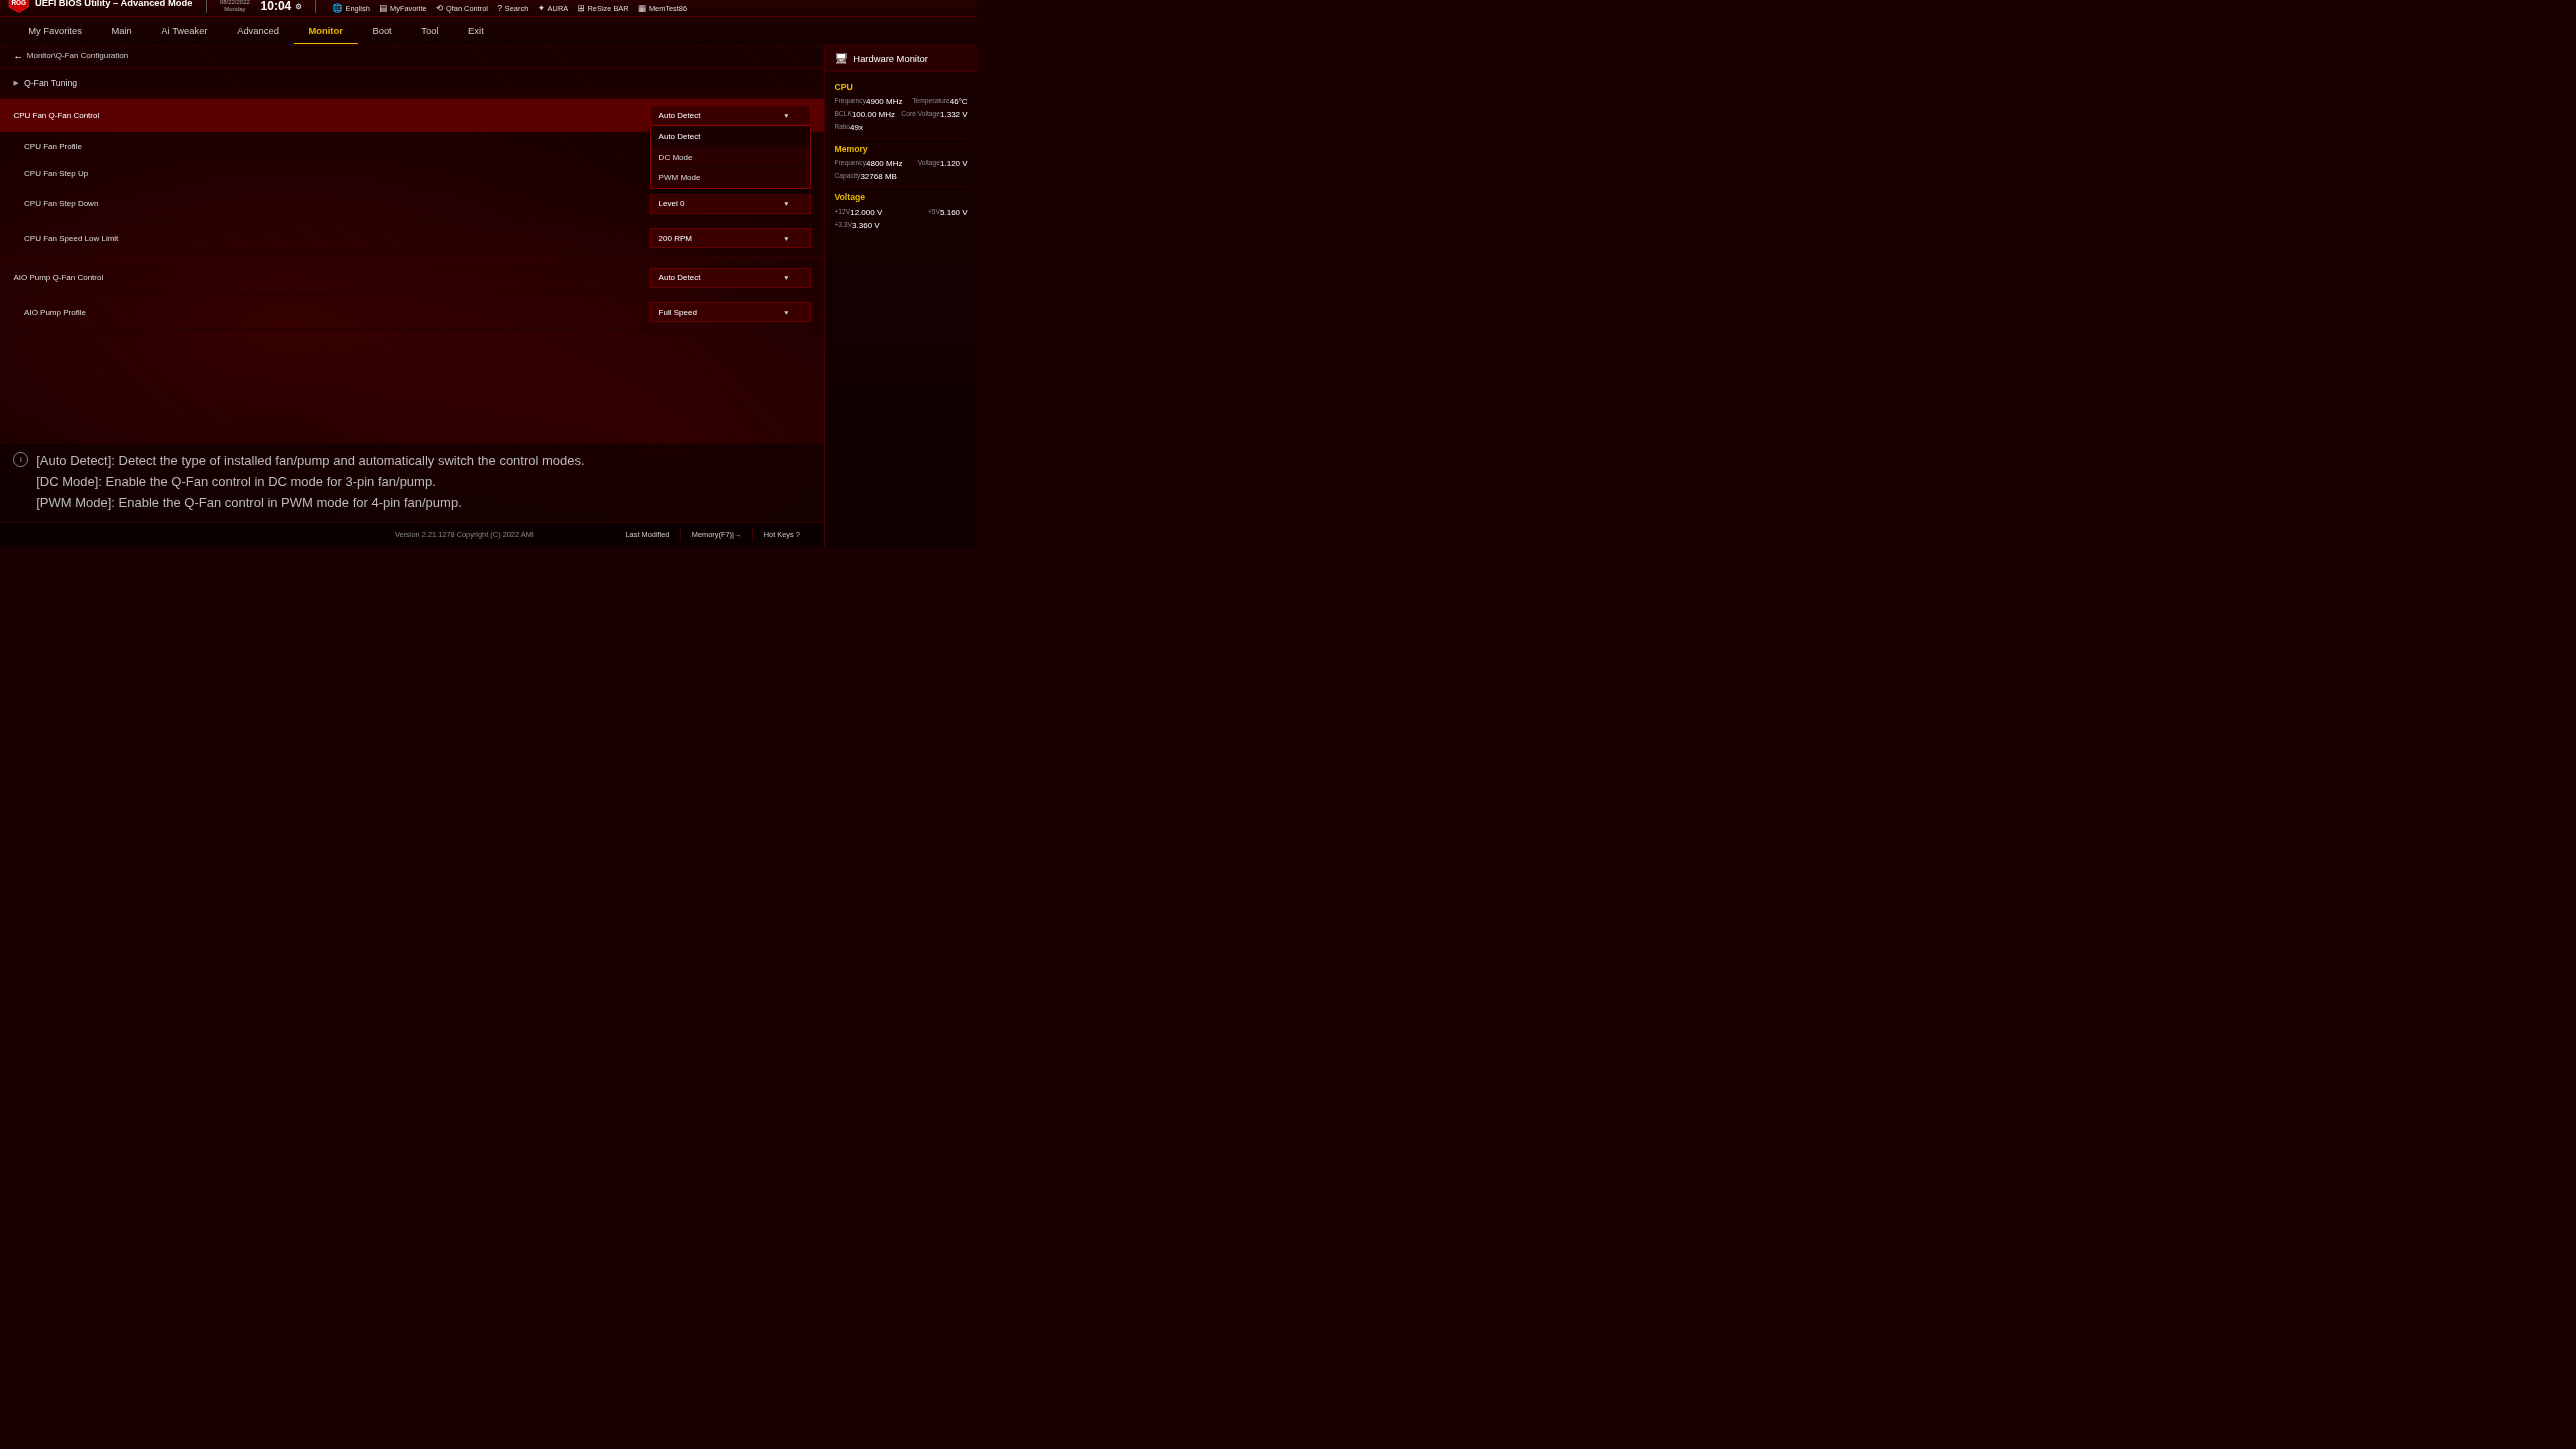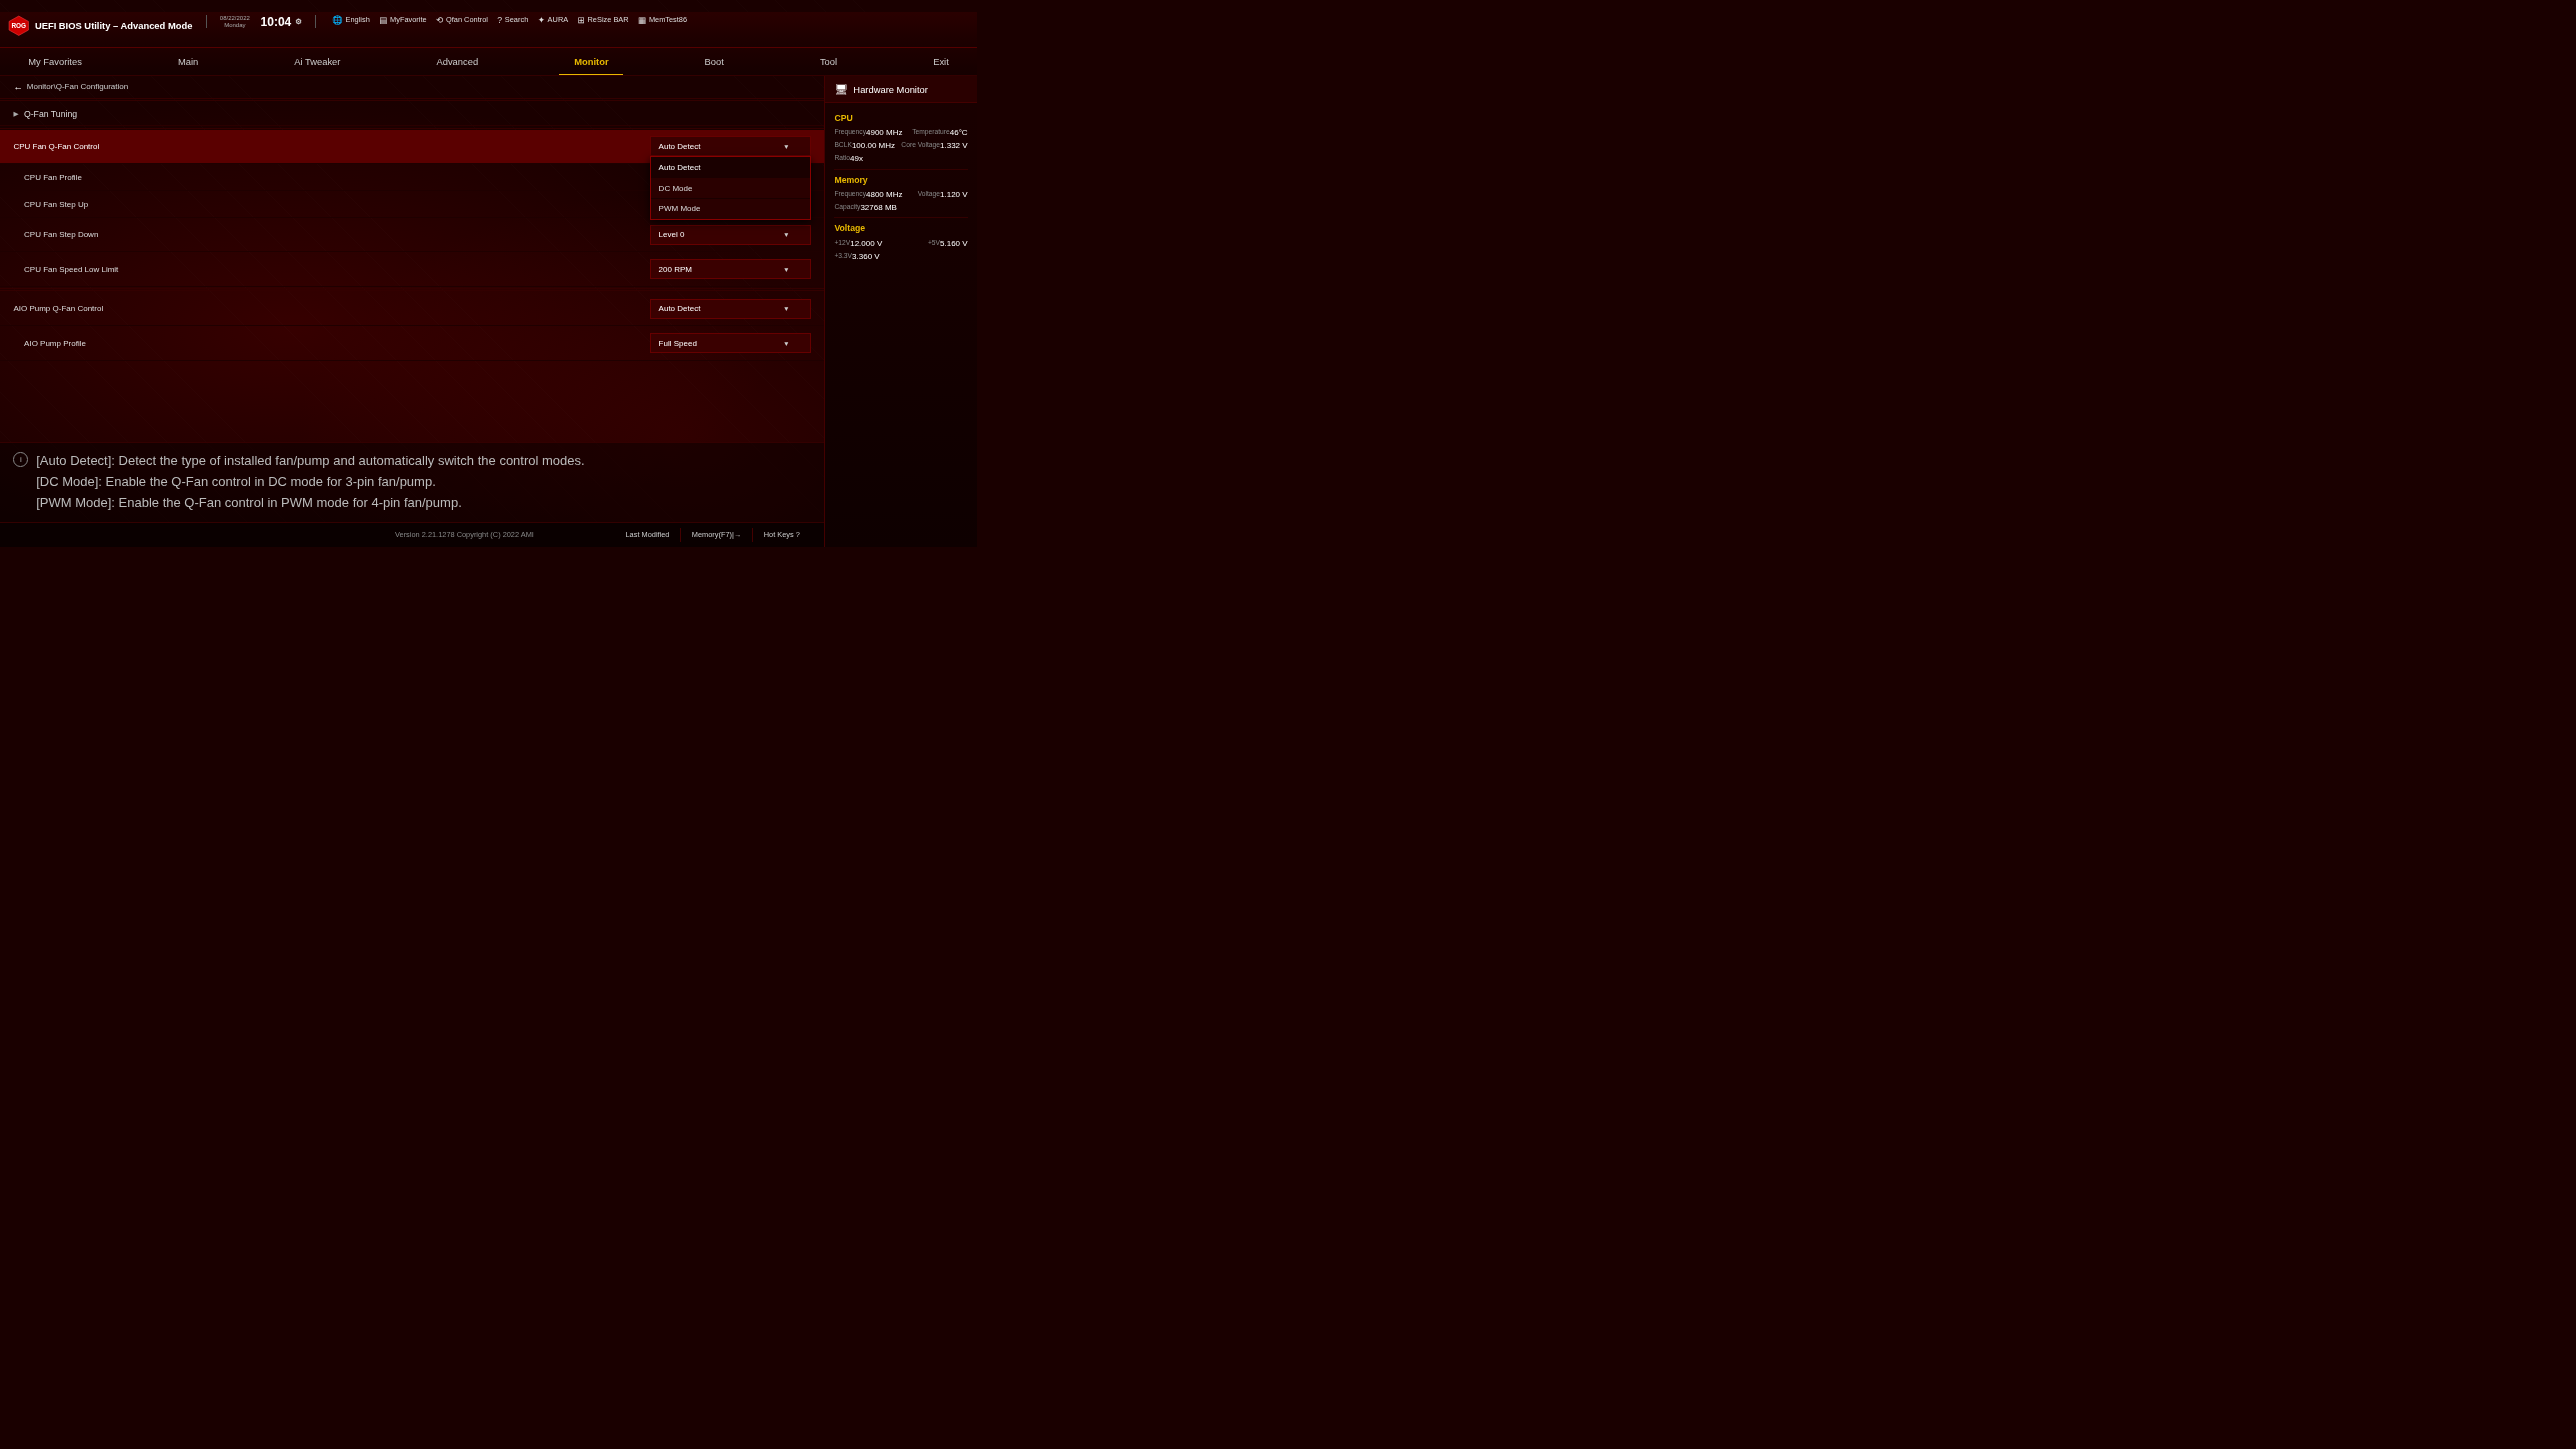--- a/index.html
+++ b/index.html
@@ -49,25 +49,24 @@
       flex-direction: column;
       height: 100%;
     }
 
     
     .top-bar {
       background: linear-gradient(180deg, #2a0000 0%, #1a0000 100%);
       border-bottom: 0.7px solid #550000;
       padding: 2.7px 8px;
       display: flex;
-      align-items: flex-start;
+      align-items: flex-end;
       gap: 10.7px;
-      height: 36px;
+      height: 17px;
       flex-shrink: 0;
-      margin-top: 12px;
     }
 
     .logo-area {
       display: flex;
       align-items: center;
       gap: 5.4px;
     }
 
     .rog-logo {
       width: 21.5px;
@@ -136,21 +135,20 @@
     
     .nav-tabs {
       background: linear-gradient(180deg, #1e0000 0%, #150000 100%);
       border-bottom: 1.3px solid #330000;
       display: flex;
       align-items: center;
       padding: 0 13.4px;
       height: 28px;
       flex-shrink: 0;
       gap: 0;
-      justify-content: space-between;
     }
 
     .nav-tab {
       padding: 6.7px 14.8px;
       font-size: 9.4px;
       color: #ccc;
       cursor: pointer;
       border-bottom: 1.3px solid transparent;
       margin-bottom: -1.3px;
       white-space: nowrap;

